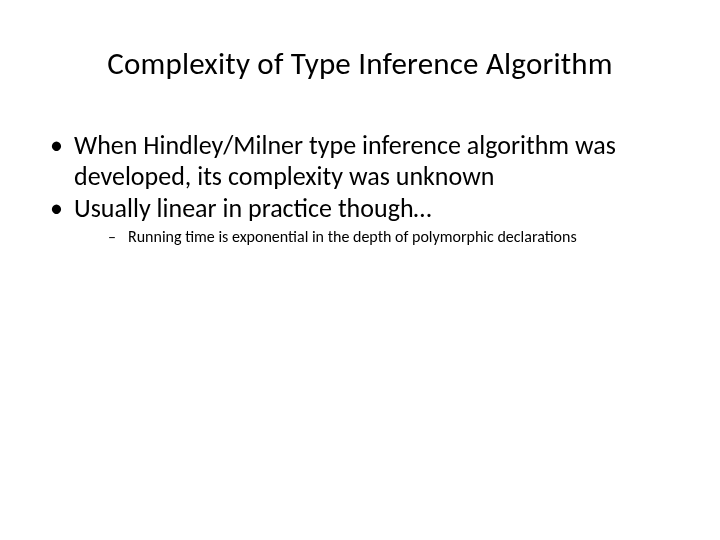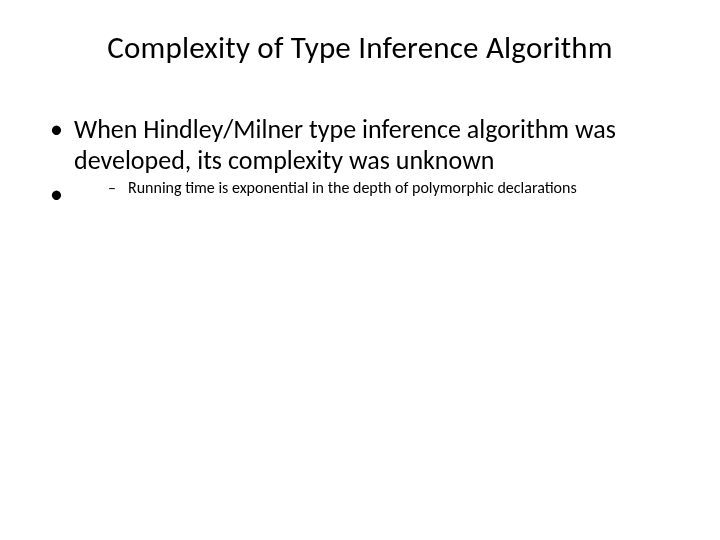--- a/index.html
+++ b/index.html
@@ -15,21 +15,21 @@
   .slide {
     box-sizing: border-box;
     width: 720px;
     height: 540px;
     padding: 28px 46px 0 46px;
   }
   .title {
     font-size: 31px;
     font-weight: 400;
     text-align: center;
-    margin: 0 0 48px 0;
+    margin: 16px 0 48px 0;
     letter-spacing: 0.2px;
   }
   ul.level1 {
     list-style: none;
     margin: 0;
     padding: 0 0 0 4px;
   }
   ul.level1 > li {
     position: relative;
     font-size: 26px;
@@ -65,20 +65,21 @@
 </head>
 <body>
 
 <div class="slide">
   <h1 class="title">Complexity of Type Inference Algorithm</h1>
   <ul class="level1">
     <li>
       <span>When Hindley/Milner type inference algorithm was developed, its complexity was unknown</span>
     </li>
     <li>
+      <span>Usually linear in practice though…</span>
       <ul class="level2">
         <li>
           <span>Running time is exponential in the depth of polymorphic declarations</span>
         </li>
       </ul>
     </li>
   </ul>
 </div>
 
 </body></html>

